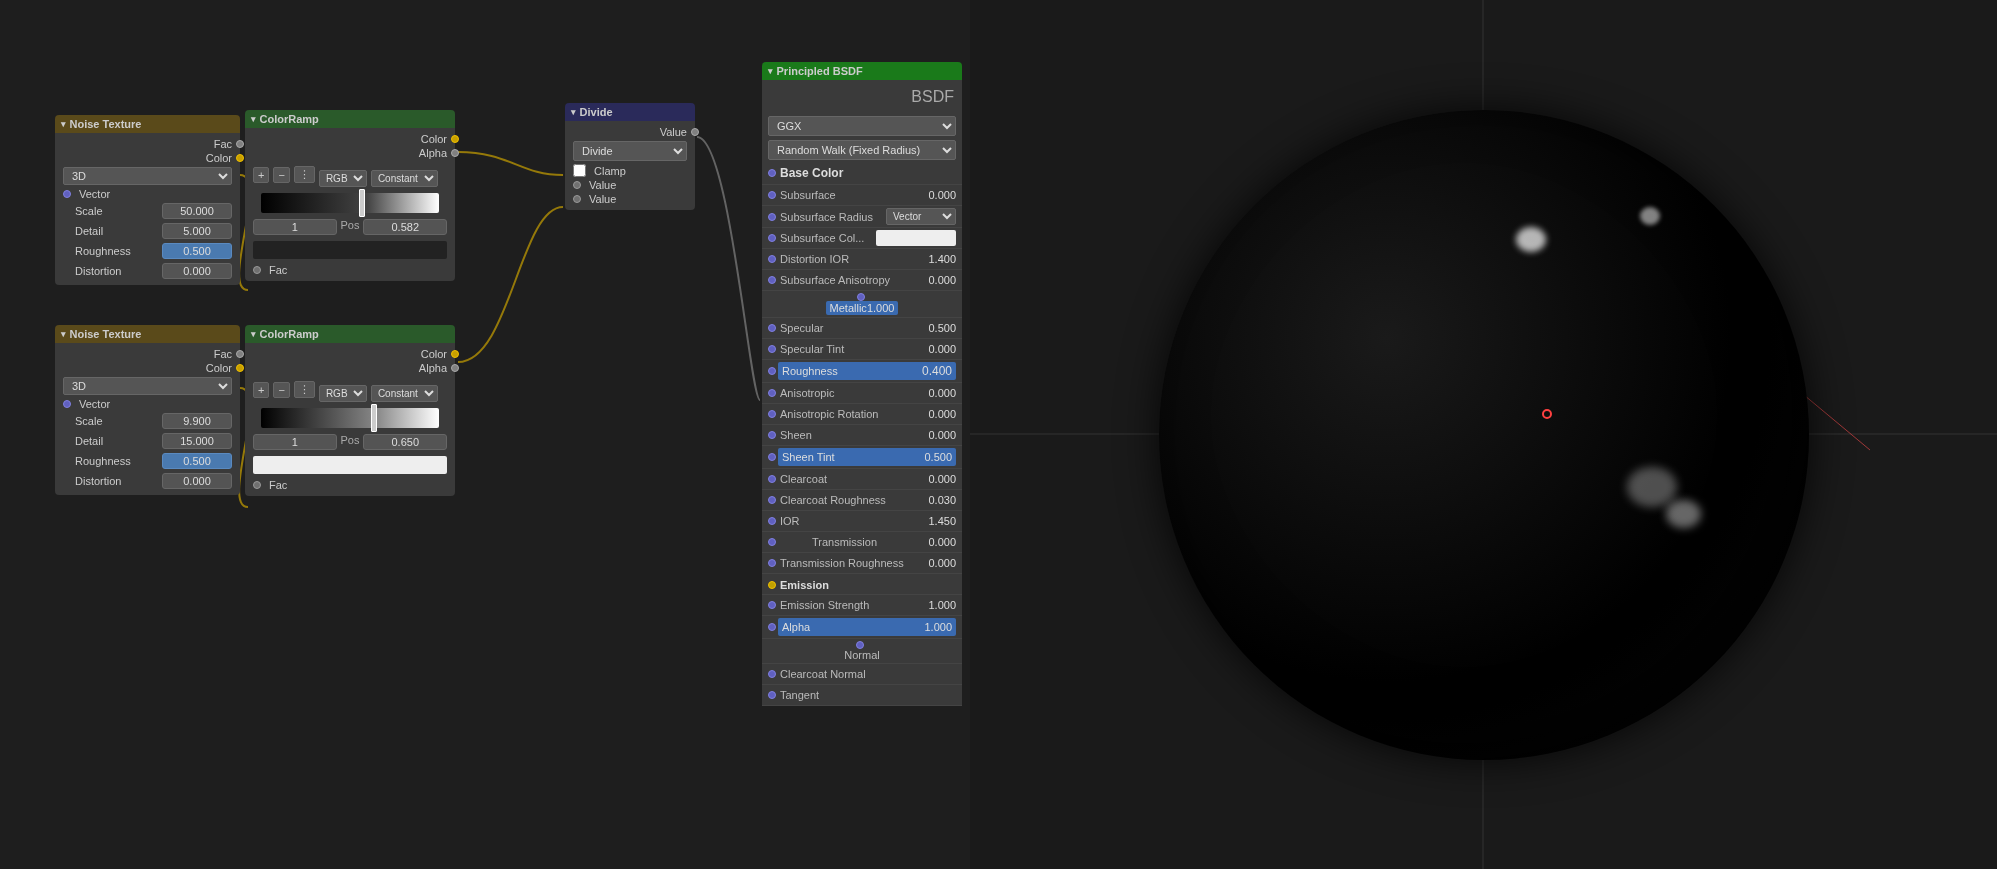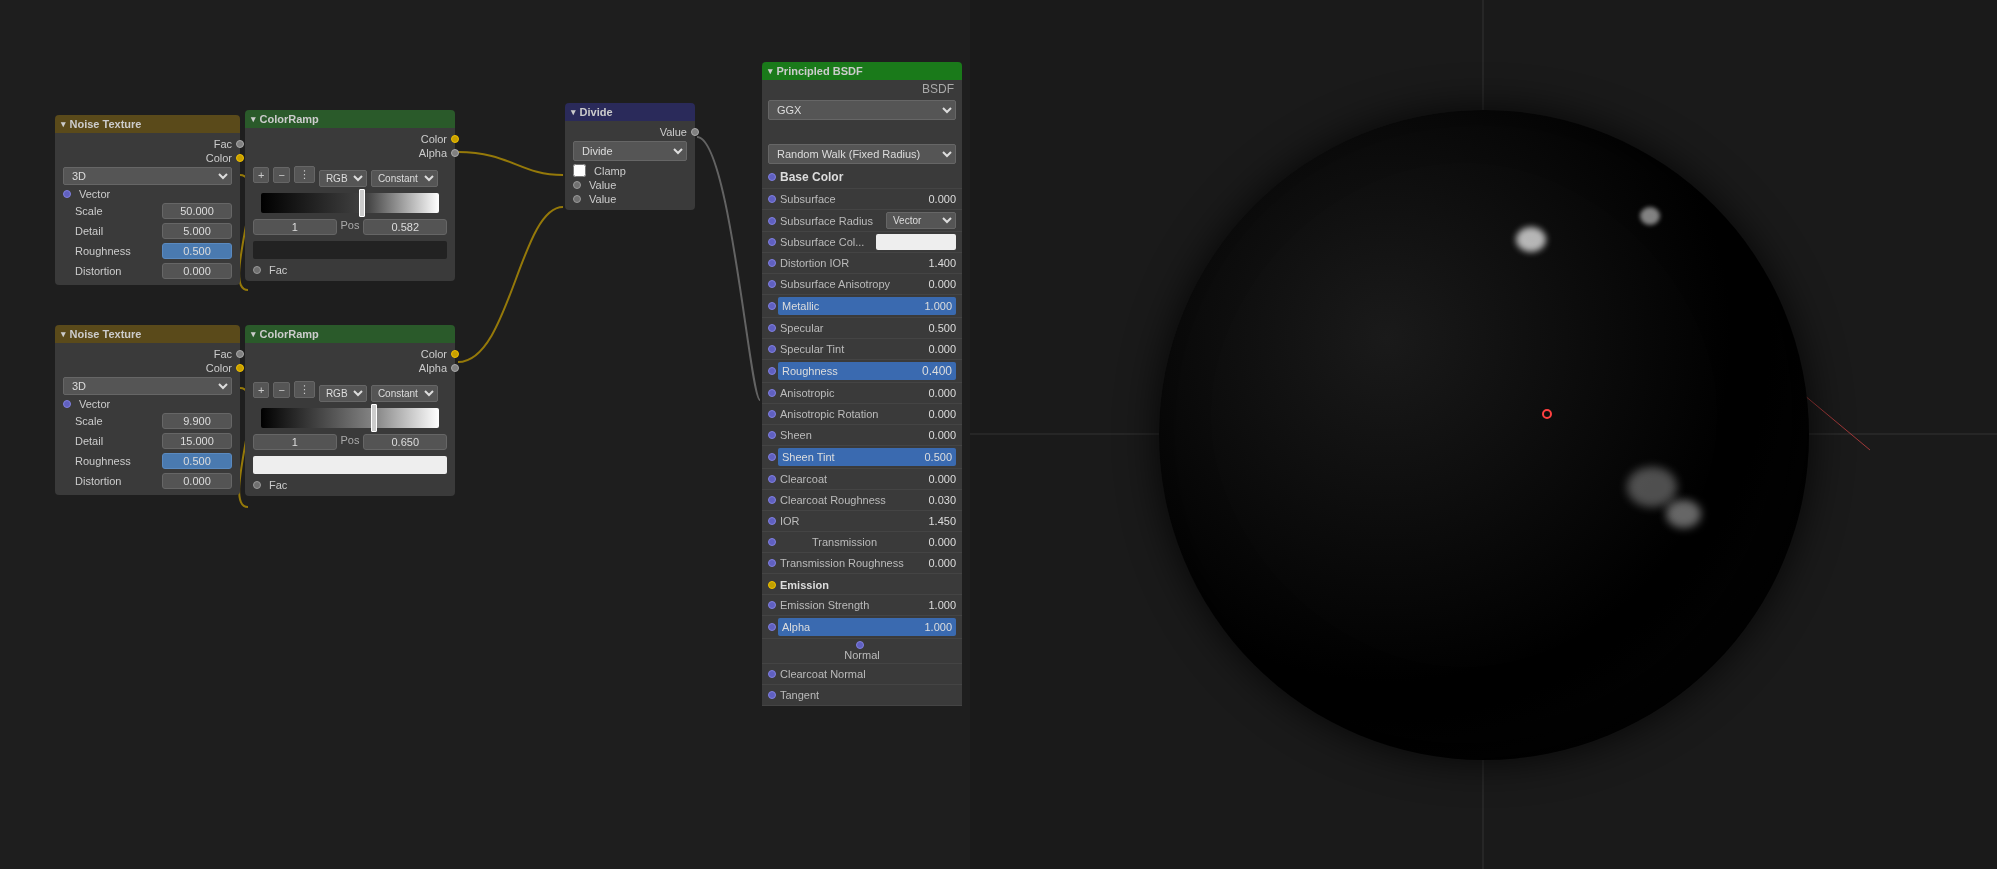--- a/index.html
+++ b/index.html
@@ -281,22 +281,22 @@
 
     .white-bar {
       background: #eee;
       height: 18px;
       border-radius: 2px;
       width: 100%;
     }
 
     .bsdf-title-row {
       text-align: right;
-      padding: 2px 8px;
-      font-size: 12px;
+      padding: 8px 8px;
+      font-size: 16px;
       color: #aaa;
       background: #3a3a3a;
     }
   </style>
 </head>
 <body>
 
 <div class="node-editor">
   <svg class="connections-svg">
 
@@ -562,21 +562,21 @@
 
       <div style="padding:2px 6px;">
         <select style="width:100%;background:#555;border:1px solid #666;color:#ddd;border-radius:2px;font-size:11px;padding:2px 4px;">
           <option>GGX</option>
           <option>Beckmann</option>
           <option>Multiscatter GGX</option>
         </select>
       </div>
 
       <div style="padding:2px 6px;">
-        <select style="width:100%;background:#555;border:1px solid #666;color:#ddd;border-radius:2px;font-size:11px;padding:2px 4px;margin-top:20px;">
+        <select style="width:100%;background:#555;border:1px solid #666;color:#ddd;border-radius:2px;font-size:11px;padding:2px 4px;">
           <option>Random Walk (Fixed Radius)</option>
           <option>Christensen-Burley</option>
         </select>
       </div>
 
       <div style="display:flex;align-items:center;padding:4px 6px; border-bottom:1px solid #444;text-align:center;">
         <div class="socket dot-socket" style="width:8px;height:8px;border-radius:50%;background:#6060c0;border:1px solid #8080e0;margin-right:4px;flex-shrink:0;"></div>
         <span style="font-size:12px;font-weight:bold;color:#ddd;">Base Color</span>
       </div>
 
@@ -599,21 +599,21 @@
           <div style="display: flex; align-items: center; padding: 2px 6px; border-bottom: 1px solid rgb(68, 68, 68); min-height: 21px;">
             <div style="width: 8px; height: 8px; border-radius: 50%; background: rgb(96, 96, 192); border: 1px solid rgb(128, 128, 224); margin-right: 4px; flex-shrink: 0;"></div>
             <span style="font-size: 11px; color: rgb(187, 187, 187); flex: 1 1 0%;">Distortion IOR</span>
             <span style="font-size: 11px; color: rgb(221, 221, 221); min-width: 40px; text-align: right;">1.400</span>
           </div>
           <div style="display: flex; align-items: center; padding: 2px 6px; border-bottom: 1px solid rgb(68, 68, 68); min-height: 21px;">
             <div style="width: 8px; height: 8px; border-radius: 50%; background: rgb(96, 96, 192); border: 1px solid rgb(128, 128, 224); margin-right: 4px; flex-shrink: 0;"></div>
             <span style="font-size: 11px; color: rgb(187, 187, 187); flex: 1 1 0%;">Subsurface Anisotropy</span>
             <span style="font-size: 11px; color: rgb(221, 221, 221); min-width: 40px; text-align: right;">0.000</span>
           </div>
-          <div style="display: flex; align-items: center; padding: 2px 6px; border-bottom: 1px solid rgb(68, 68, 68); min-height: 21px;">
+          <div style="display: flex; align-items: center; padding: 2px 6px; border-bottom: 1px solid rgb(68, 68, 68); min-height: 21px; flex-direction: column;">
             <div style="width: 8px; height: 8px; border-radius: 50%; background: rgb(96, 96, 192); border: 1px solid rgb(128, 128, 224); margin-right: 2px; flex-shrink: 0;"></div>
             <div style="flex: 1 1 0%; display: flex; align-items: center; justify-content: space-between; background: rgb(58, 106, 176); border-radius: 2px; padding: 1px 4px; height: 18px;">
               <span style="font-size: 11px; color: rgb(221, 221, 221);">Metallic</span>
               <span style="font-size: 11px; color: rgb(221, 221, 221);">1.000</span>
             </div>
           </div>
           <div style="display: flex; align-items: center; padding: 2px 6px; border-bottom: 1px solid rgb(68, 68, 68); min-height: 21px;">
             <div style="width: 8px; height: 8px; border-radius: 50%; background: rgb(96, 96, 192); border: 1px solid rgb(128, 128, 224); margin-right: 4px; flex-shrink: 0;"></div>
             <span style="font-size: 11px; color: rgb(187, 187, 187); flex: 1 1 0%;">Specular</span>
             <span style="font-size: 11px; color: rgb(221, 221, 221); min-width: 40px; text-align: right;">0.500</span>

